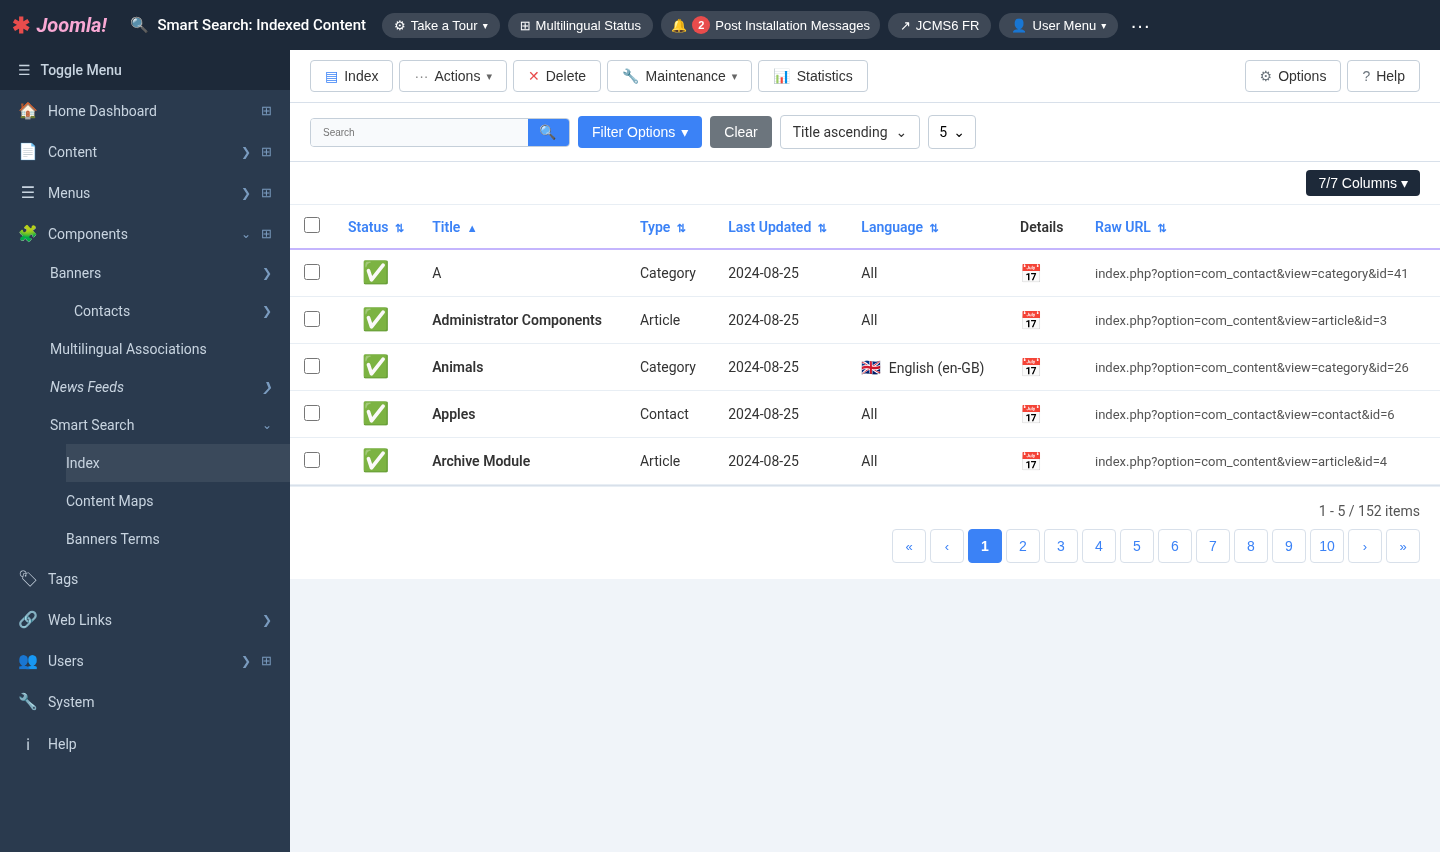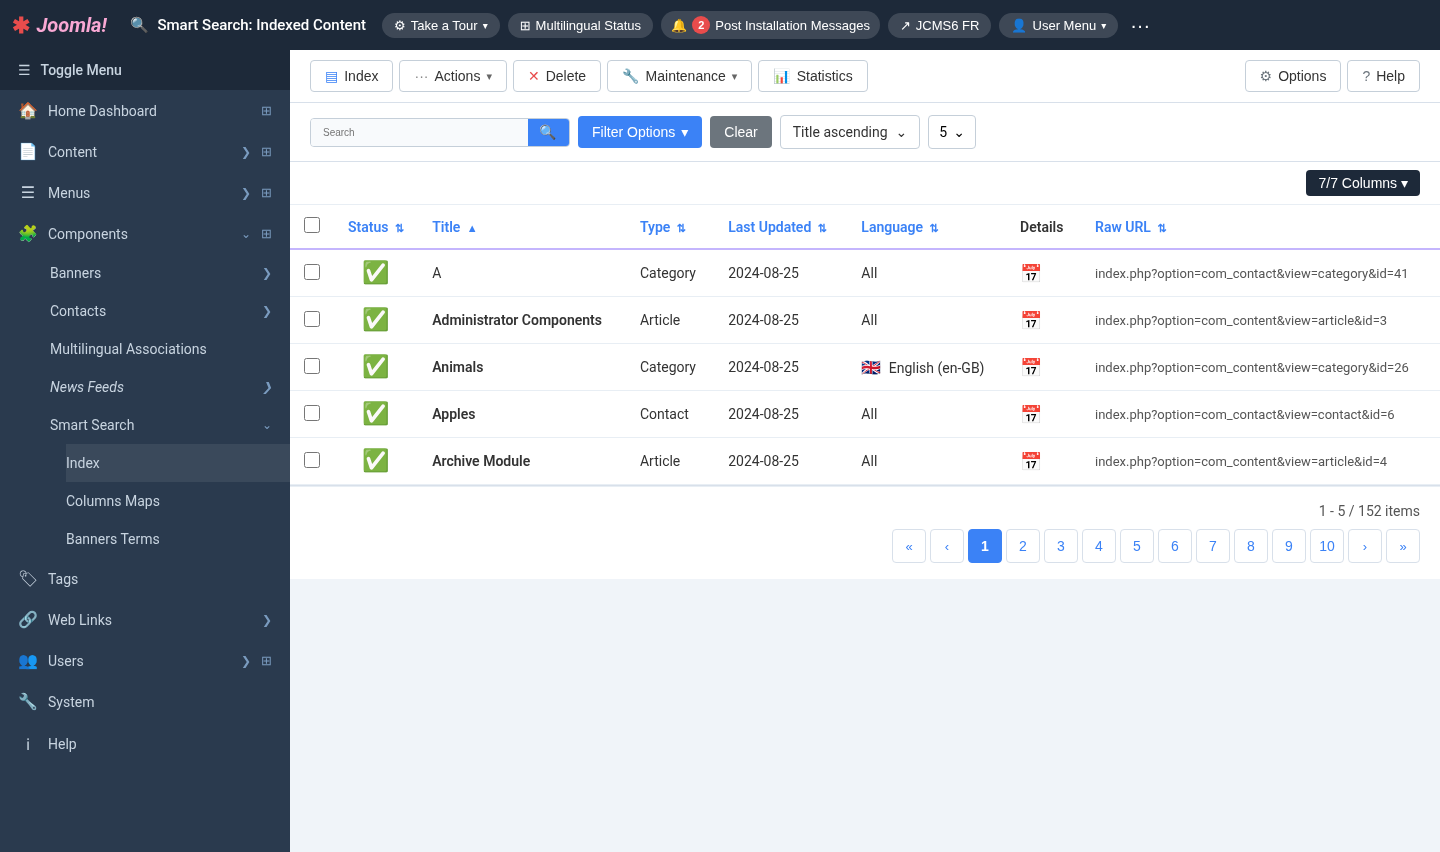--- a/index.html
+++ b/index.html
@@ -375,42 +375,42 @@
       <span class="label">Components</span>
       <span class="arrow">⌄</span>
       <span class="grid-icon">⊞</span>
     </div>
 
     <div class="sidebar-sub">
       <div class="sidebar-item" style="padding-left:0;">
         <span class="label">Banners</span>
         <span class="arrow">❯</span>
       </div>
-      <div class="sidebar-item" style="padding-left:0;">
+      <div class="sidebar-item" style="padding-left:0;margin-left:24px;">
         <span class="label">Contacts</span>
         <span class="arrow">❯</span>
       </div>
       <div class="sidebar-item" style="padding-left:0;">
         <span class="label">Multilingual Associations</span>
       </div>
       <div class="sidebar-item" style="padding-left:0;font-style:italic;">
         <span class="label">News Feeds</span>
         <span class="arrow">❯</span>
       </div>
       <div class="sidebar-item" style="padding-left:0;">
         <span class="label">Smart Search</span>
         <span class="arrow">⌄</span>
       </div>
 
       <div style="padding-left: 16px;">
         <div class="sidebar-item active" style="padding-left:0;">
           <span class="label">Index</span>
         </div>
         <div class="sidebar-item" style="padding-left:0;">
-          <span class="label">Columns Maps</span>
+          <span class="label">Content Maps</span>
         </div>
         <div class="sidebar-item" style="padding-left:0;">
           <span class="label">Banners Terms</span>
         </div>
       </div>
     </div>
 
     <div class="sidebar-item">
       <span class="icon">🏷</span>
       <span class="label">Tags</span>

